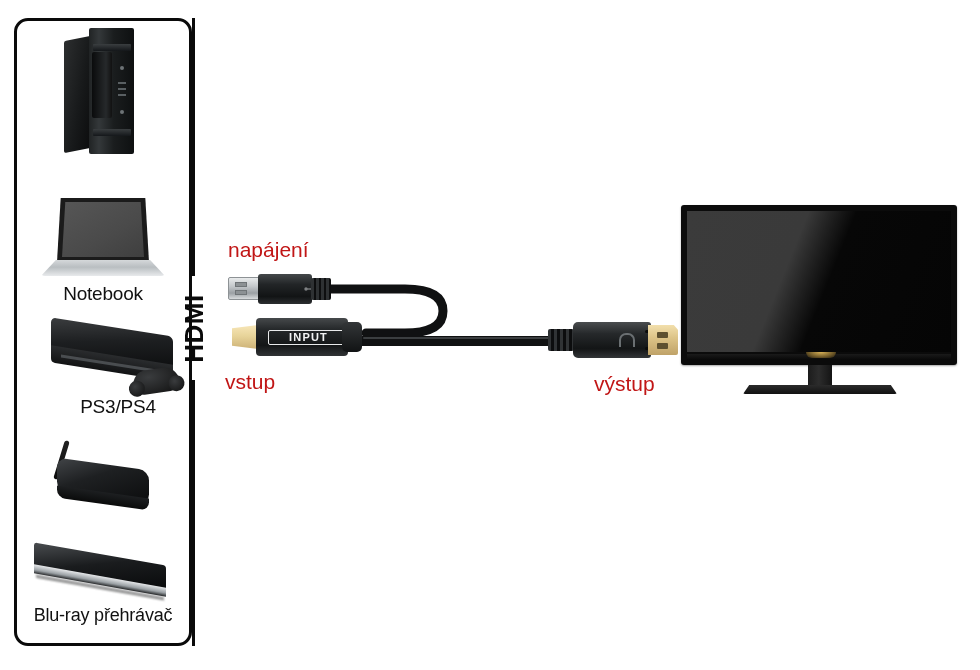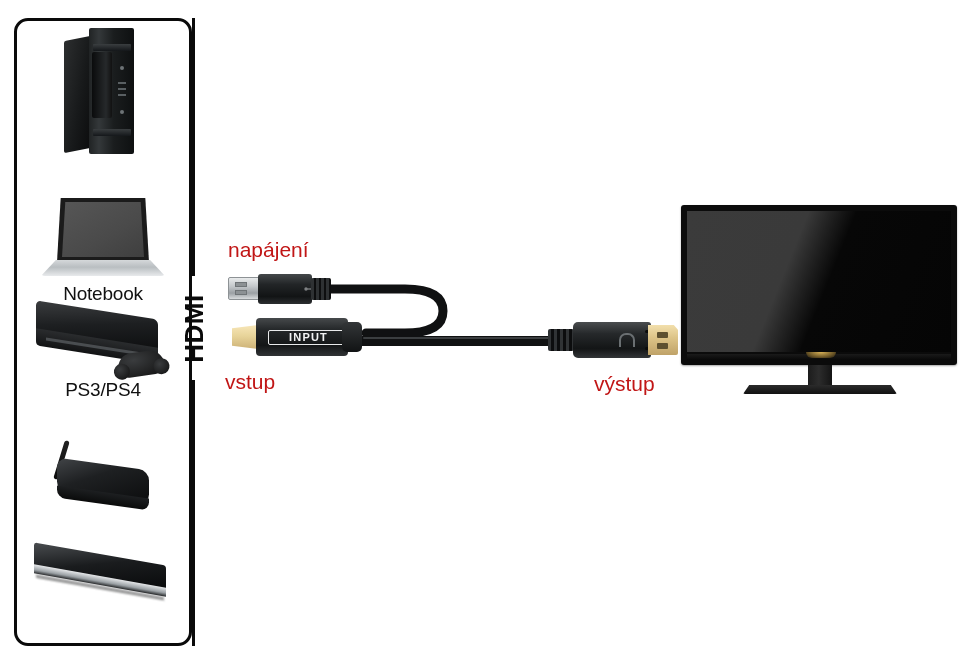--- a/index.html
+++ b/index.html
@@ -518,21 +518,21 @@
   <div class="device" style="top:190px;margin-top:8px;">
     <div class="device-art nb-body">
       <div class="nb-lid"></div>
       <div class="nb-screen"></div>
       <div class="nb-keys"></div>
       <div class="nb-base"></div>
     </div>
     <div class="device-label" style="margin-top:0px;">Notebook</div>
   </div>
 
-  <div class="device" style="top:304px;">
+  <div class="device" style="top:321px;padding-left:15px;">
     <div class="device-art ps-body">
       <div class="ps-top"></div>
       <div class="ps-front"></div>
       <div class="ps-slot"></div>
       <div class="ps-pad"></div>
     </div>
     <div class="device-label" style="margin-top:-2px;">PS3/PS4</div>
   </div>
 
   <div class="device" style="top:438px;">
@@ -542,20 +542,21 @@
       <div class="stb-front"></div>
     </div>
   </div>
 
   <div class="device" style="top:548px;">
     <div class="device-art br-body">
       <div class="br-top"></div>
       <div class="br-front"></div>
       <div class="br-shadow"></div>
     </div>
+    <div class="device-label" style="margin-top:0px;font-size:18px;">Blu-ray přehrávač</div>
   </div>
 
   <div id="hdmi-rail">
     <div class="rail-seg" style="top:0px;height:258px;"></div>
     <div class="rail-seg" style="top:362px;height:266px;"></div>
     <div id="hdmi-word">
       <span>HDMI</span>
     </div>
   </div>
 

